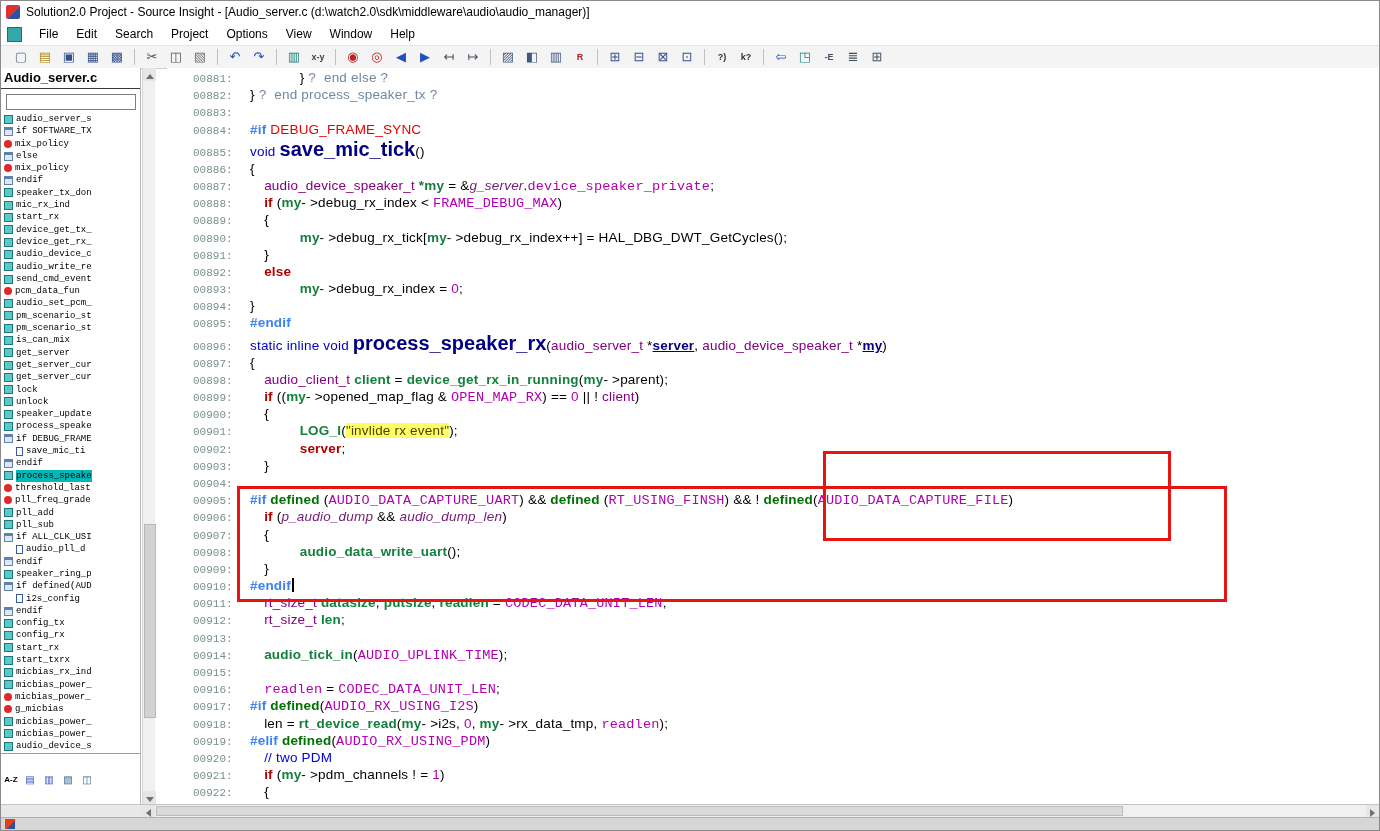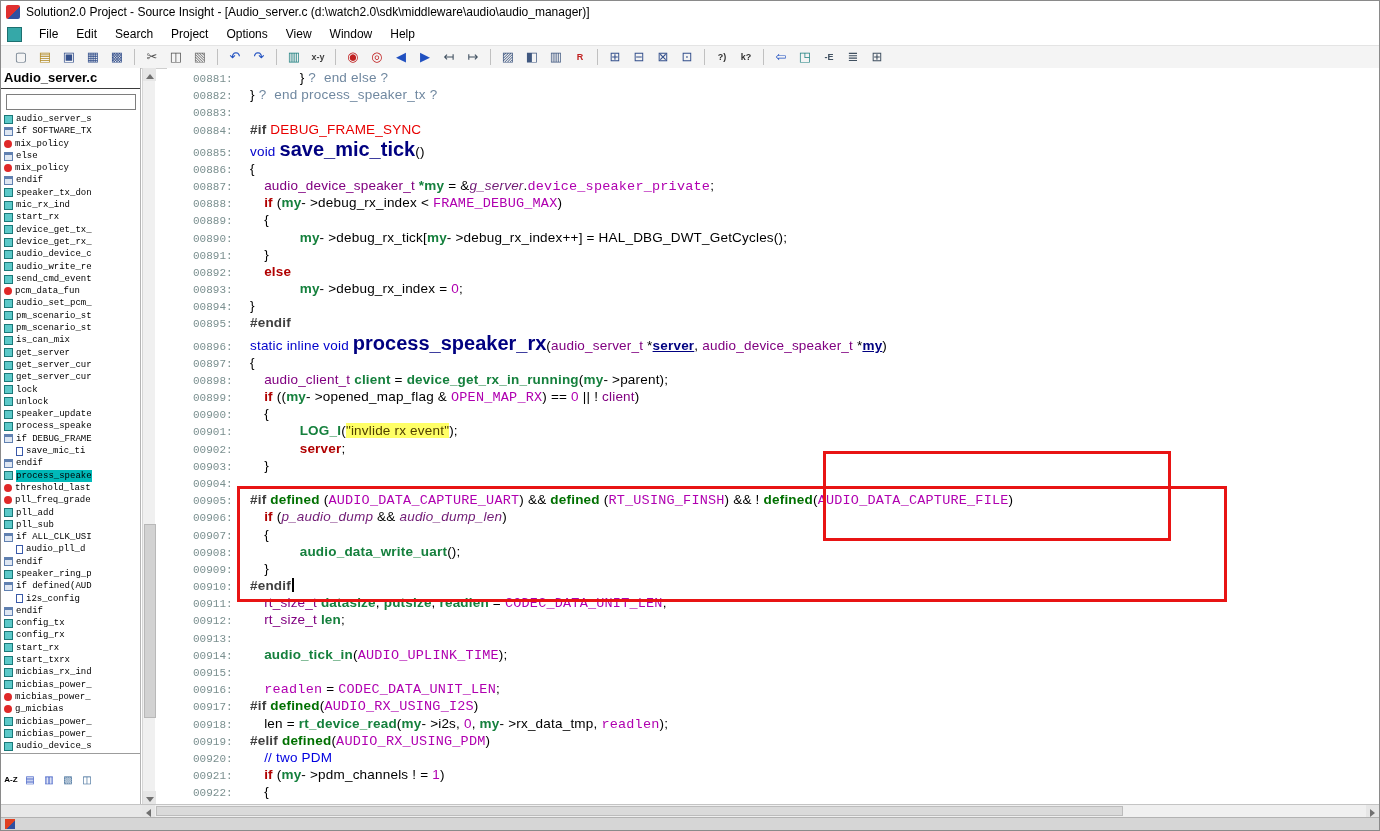--- a/index.html
+++ b/index.html
@@ -46,21 +46,21 @@
   .tri-down{display:block;margin:4px auto 0;width:0;height:0;border-left:4px solid transparent;border-right:4px solid transparent;border-top:5px solid #707070;}
   .vs-thumb{position:absolute;left:1px;width:10px;top:62%;height:26%;background:#d2d2d2;border:1px solid #b8b8b8;}
 
   
   .editor{position:absolute;left:154px;top:67px;right:0;bottom:26px;background:#fff;overflow:hidden;padding-top:1px;margin-left:12px;}
   .code-line{height:17.2px;line-height:17.2px;white-space:pre;padding-left:26px;font-size:13.5px;letter-spacing:0.2px;tab-size:9;-moz-tab-size:9;}
   .code-line.big{height:22px;line-height:22px;}
   .ln{display:inline-block;width:57px;font-family:"Liberation Mono",monospace;font-size:11px;letter-spacing:0;color:#7a8f8f;}
   .sg-p{color:#000;}
   .sg-k{color:#b00000;font-weight:bold;}
-  .sg-pp{color:#404040;font-weight:bold;text-align:center;}
+  .sg-pp{color:#3b82f6;font-weight:bold;text-align:center;}
   .sg-r{color:#e80000;}
   .sg-d{color:#007000;font-weight:bold;}
   .sg-t{color:#800080;}
   .sg-m{color:#b000b0;font-family:Liberation Mono, monospace;}
   .sg-num{color:#b000b0;}
   .sg-f{color:#15803d;font-weight:bold;}
   .sg-fi{color:#701a75;font-weight:normal;font-style:italic;}
   .sg-fu{color:#000080;font-weight:bold;text-decoration:underline;}
   .sg-g{color:#7088a0;}
   .sg-str{background:#ffff66;color:#504000;}

